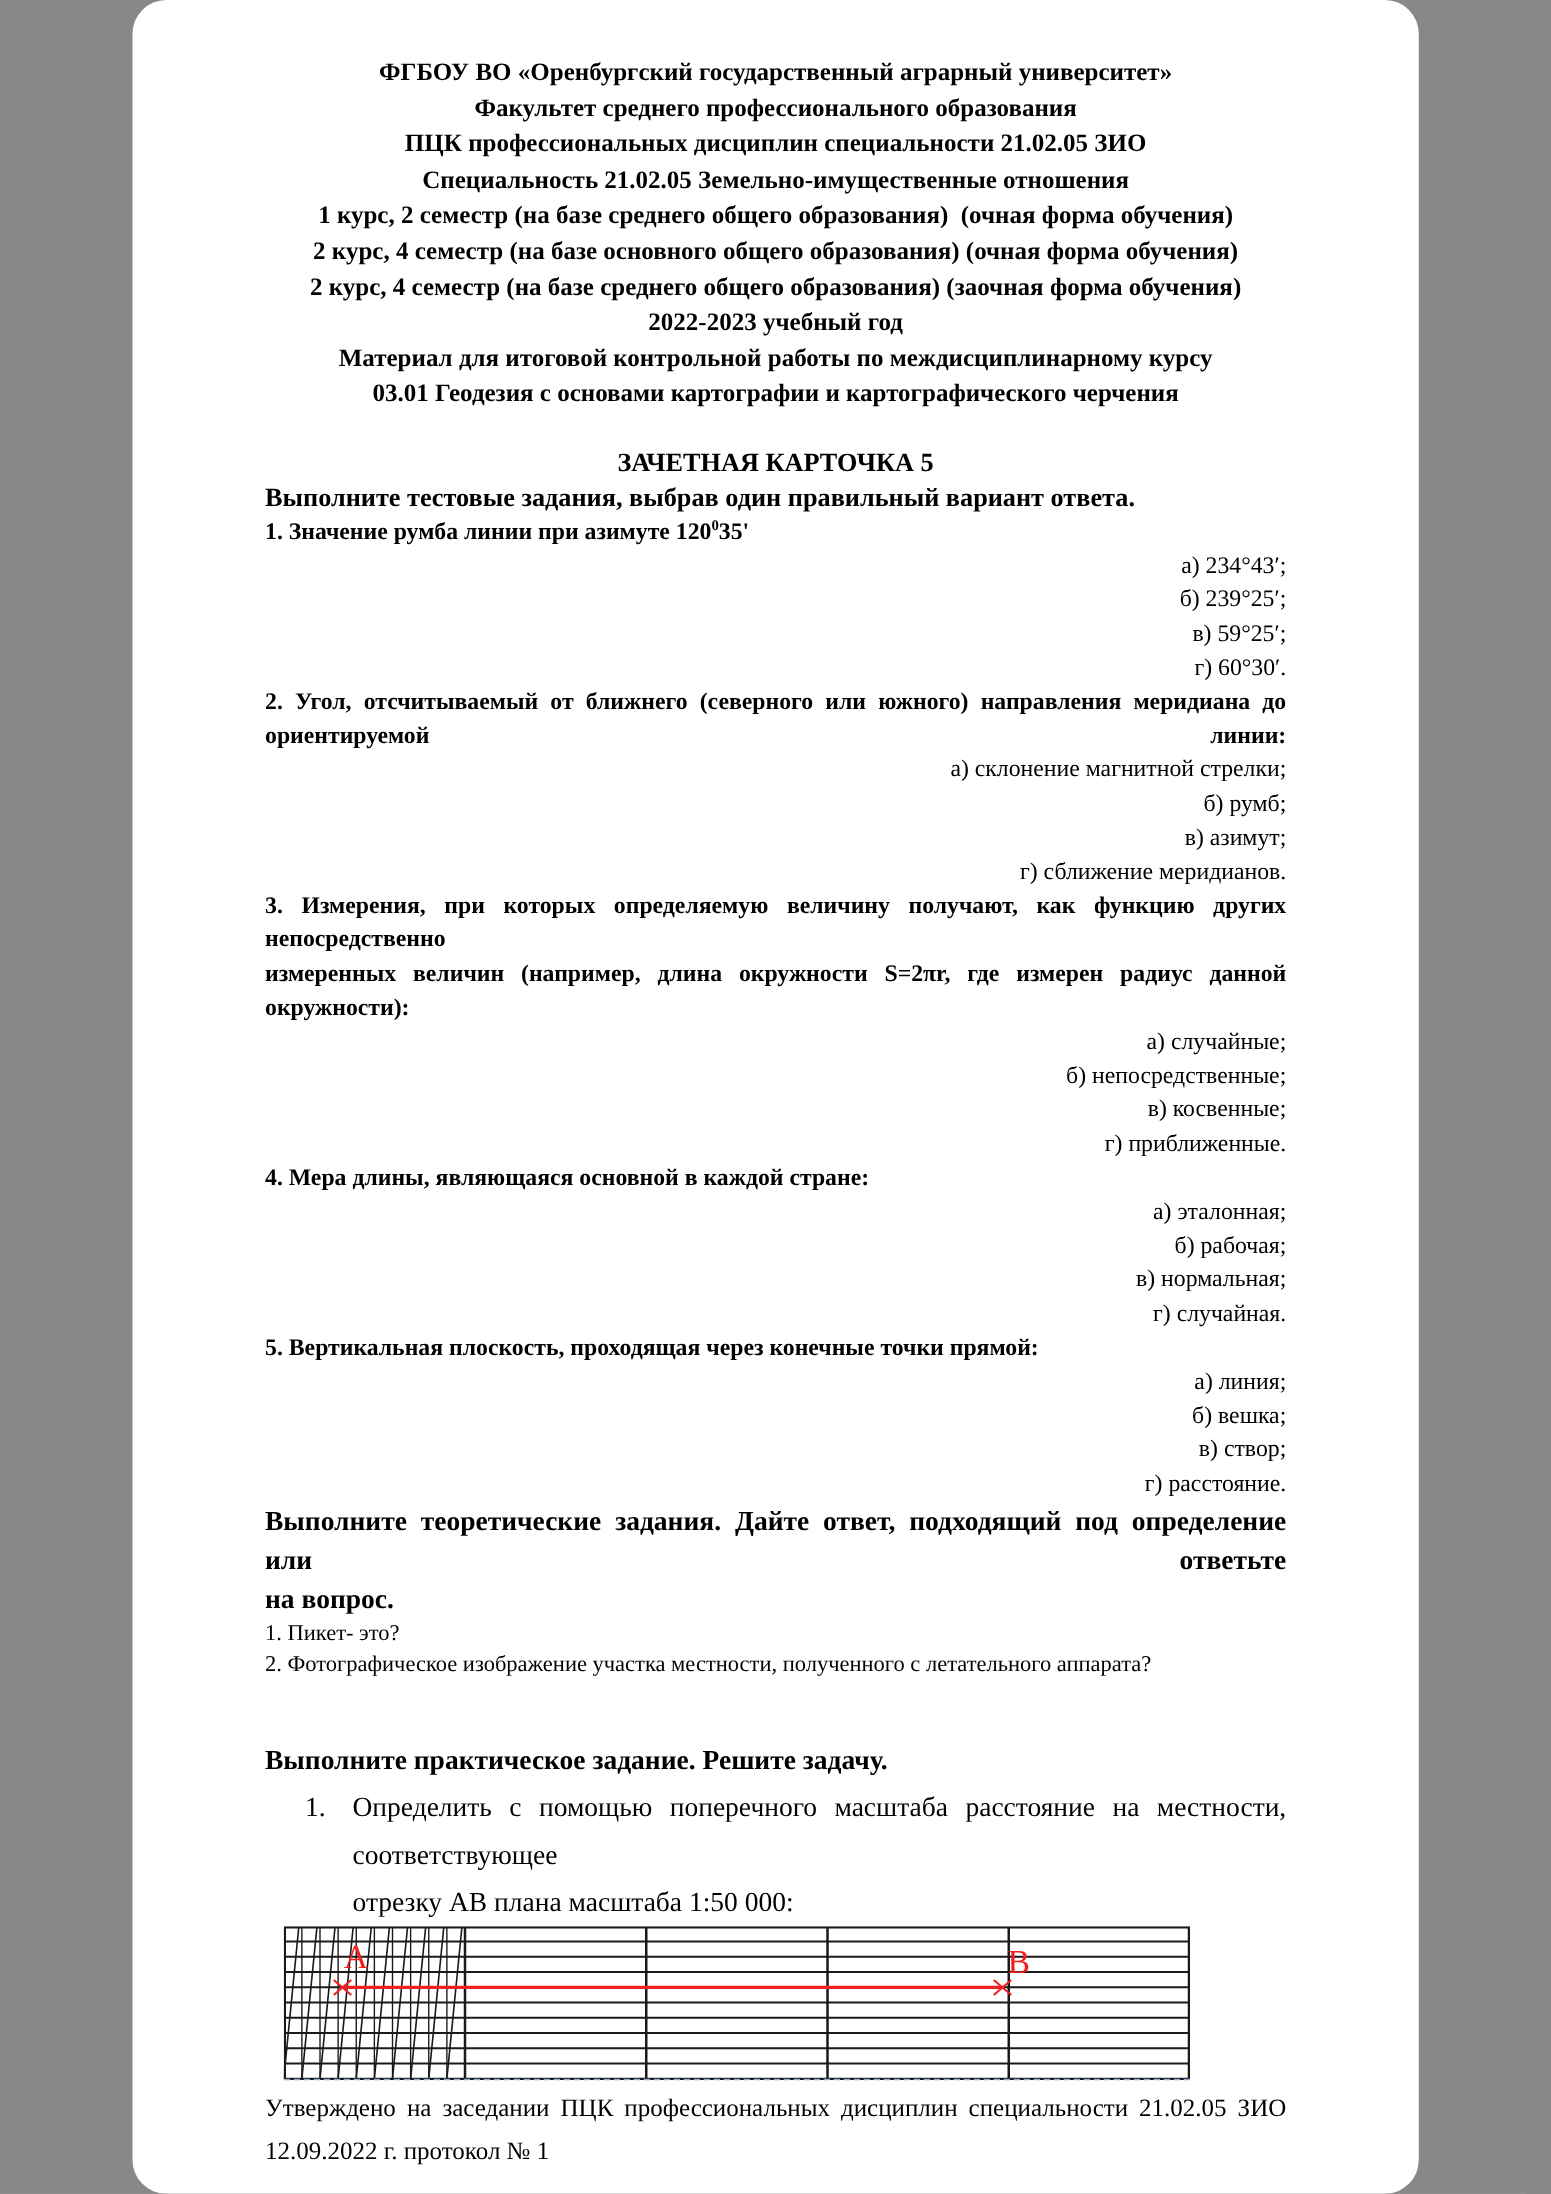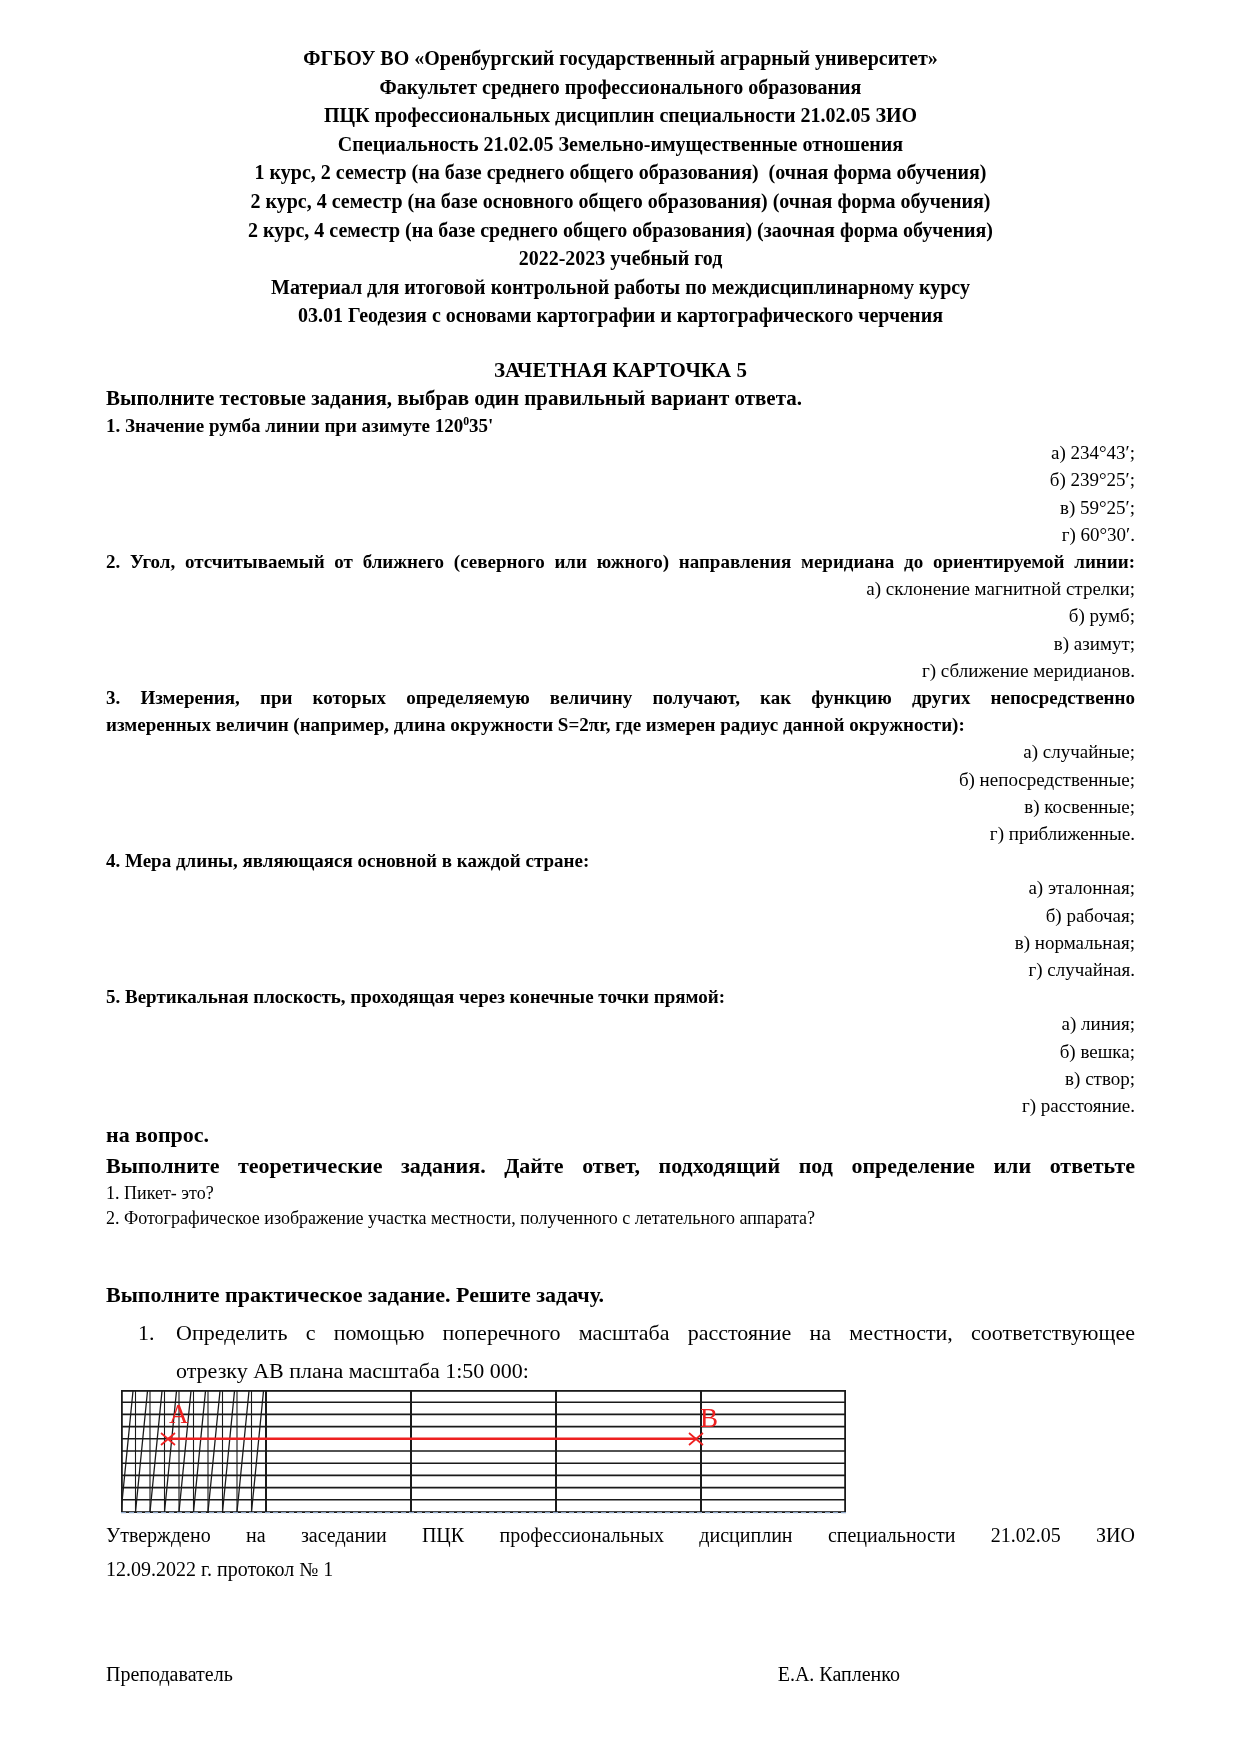--- a/index.html
+++ b/index.html
@@ -1,25 +1,26 @@
 <!DOCTYPE html>
 <html><head>
 <meta charset="utf-8">
 <style>
   html,body { margin:0; padding:0; background:#888; }
   .page {
     position:relative;
-    width:1241px; height:1755px;
+    width:1029px; height:1755px;
     margin:0 auto;
     background:#ffffff;
     box-sizing:border-box;
     padding:44px 106px 0 106px;
     font-family:"Liberation Serif","DejaVu Serif",serif;
     color:#000;
     overflow:hidden;
+    border-radius:27px;
   }
   .hdr-line {
     text-align:center; font-weight:bold;
     font-size:20px; line-height:28.6px;
     white-space:pre-wrap;
   }
   .card-title {
     text-align:center; font-weight:bold;
     font-size:21px; line-height:28px; margin-top:26px;
   }
@@ -97,22 +98,22 @@
   <p class="q-opt">в) нормальная;</p>
   <p class="q-opt">г) случайная.</p>
 
   <p class="q-head">5. Вертикальная плоскость, проходящая через конечные точки прямой:</p>
   <p class="q-opt">а) линия;</p>
   <p class="q-opt">б) вешка;</p>
   <p class="q-opt">в) створ;</p>
   <p class="q-opt">г) расстояние.</p>
 
   <p class="theory-heading">
+      <span class="block force-just">Выполните теоретические задания. Дайте ответ, подходящий под определение или ответьте</span>
       <span class="block">на вопрос.</span>
-      <span class="block force-just">Выполните теоретические задания. Дайте ответ, подходящий под определение или ответьте</span>
     </p>
   <p class="theory-q">1. Пикет- это?</p>
   <p class="theory-q">2. Фотографическое изображение участка местности, полученного с летательного аппарата?</p>
 
   <p class="practical-heading">Выполните практическое задание. Решите задачу.</p>
 
   <p class="practical-item">
       <span class="p-num">1.</span>
       <span class="block force-just">Определить с помощью поперечного масштаба расстояние на местности, соответствующее</span>
       <span class="block">отрезку АВ плана масштаба 1:50 000:</span>

